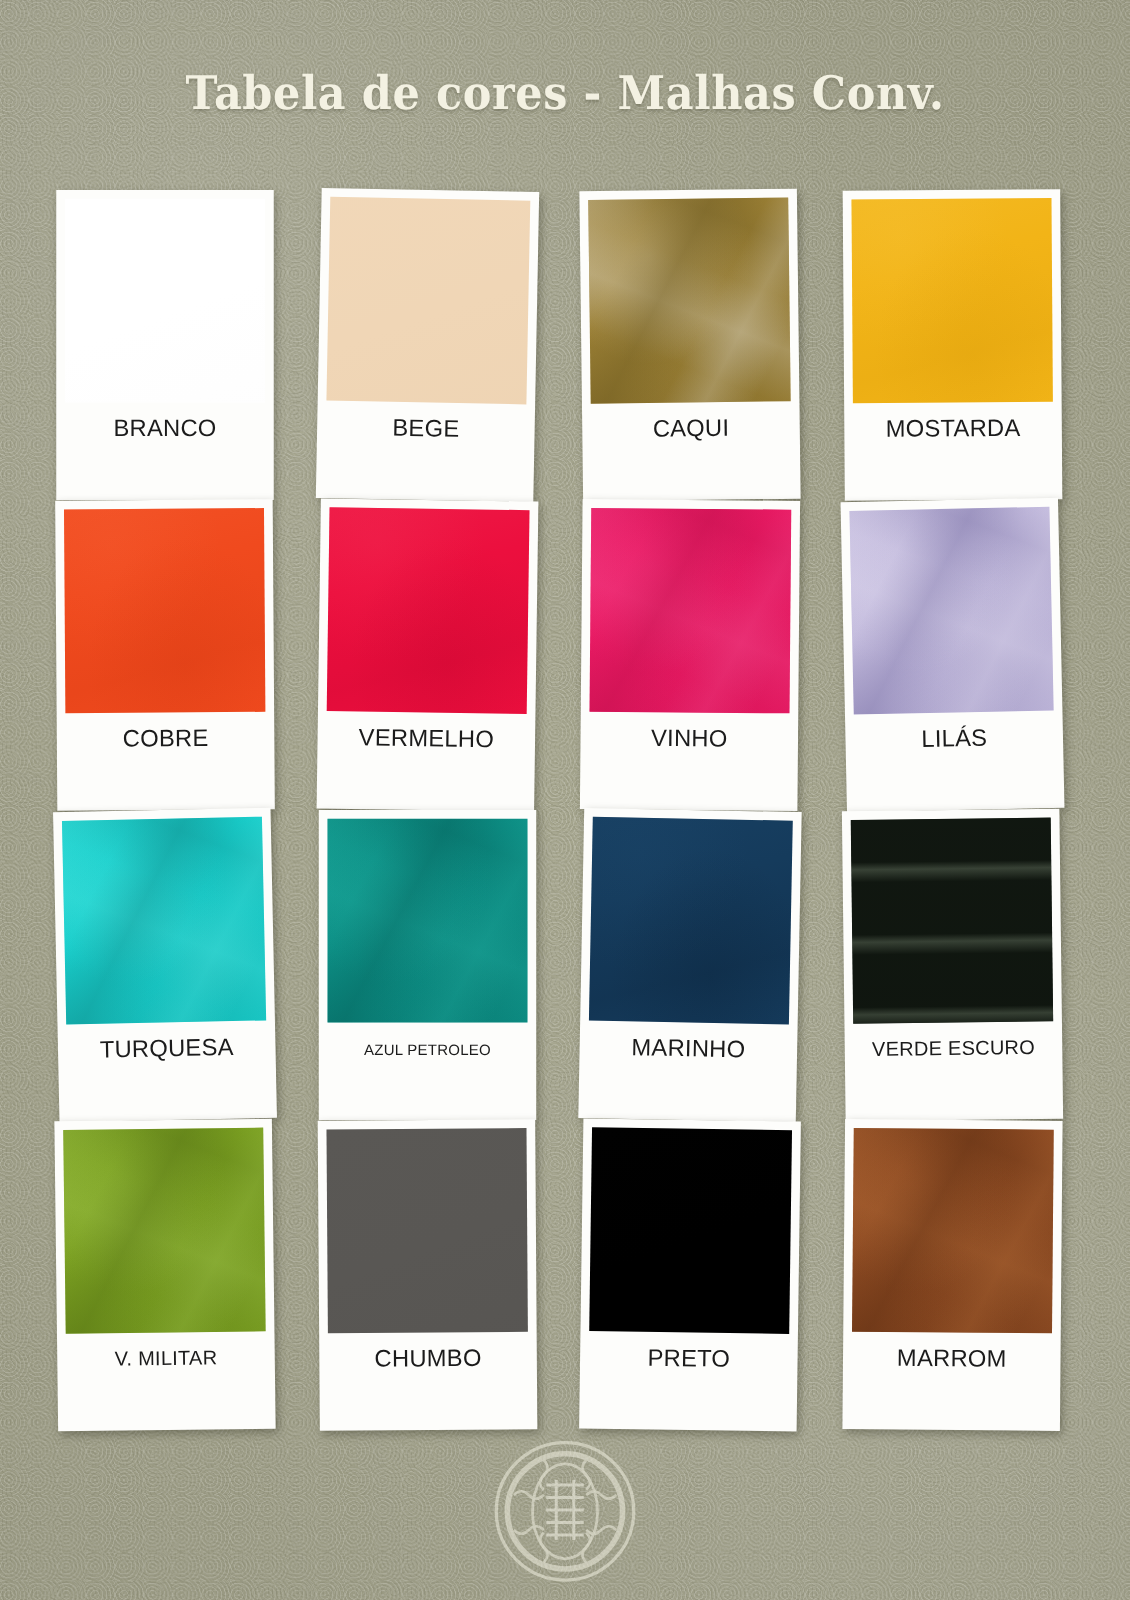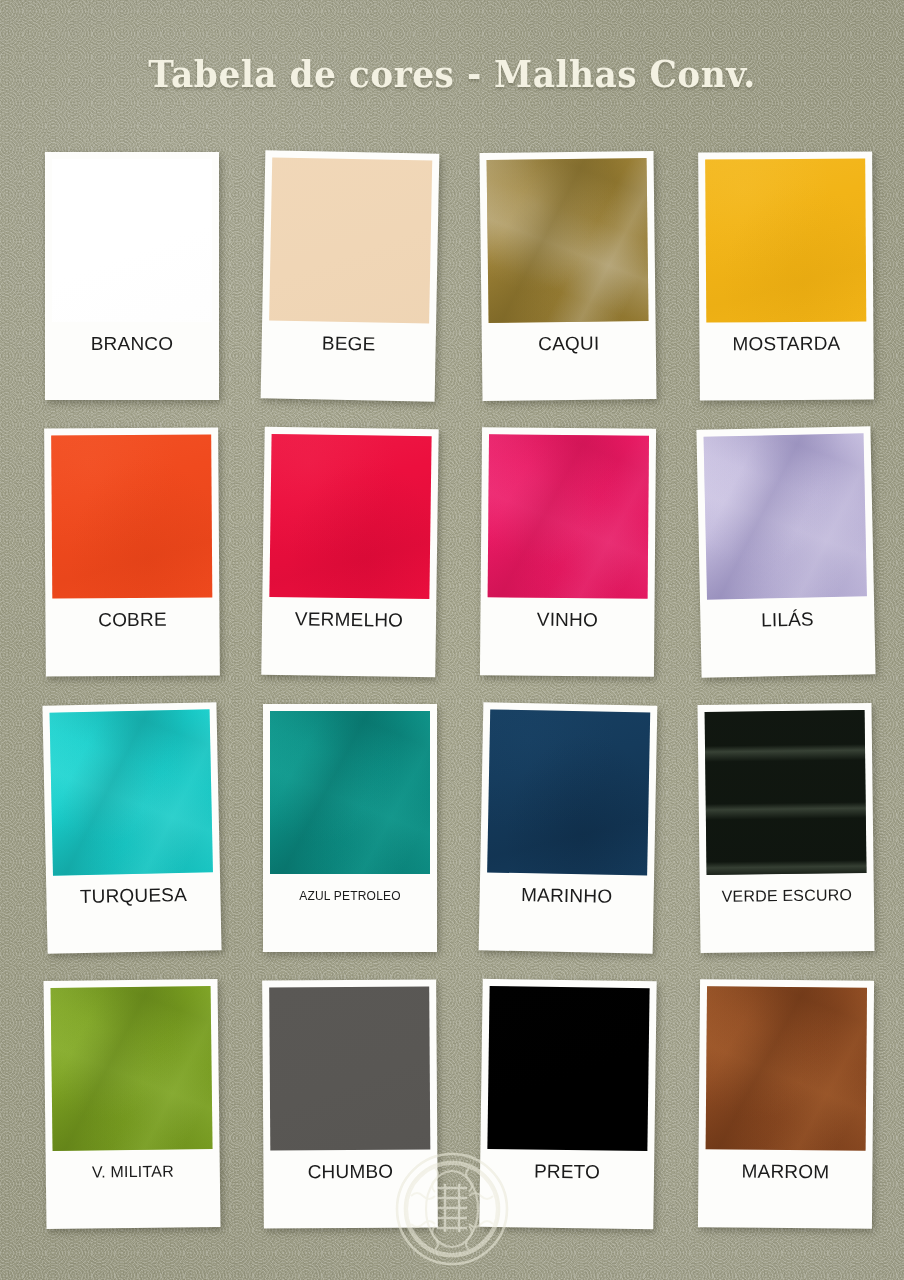--- a/index.html
+++ b/index.html
@@ -62,21 +62,20 @@
     position: absolute;
     top: 152px;
     left: 45px;
     width: 820px;
     display: grid;
     grid-template-columns: repeat(4, 190px);
     grid-auto-rows: 248px;
     column-gap: 20px;
     row-gap: 0px;
     z-index: 3;
-    gap: 28px;
   }
 
   .polaroid {
     position: relative;
     width: 174px;
     background: #fdfdfb;
     padding: 7px 7px 0 7px;
     box-sizing: border-box;
     box-shadow: 2px 3px 7px rgba(45,45,30,.38);
     justify-self: start;

